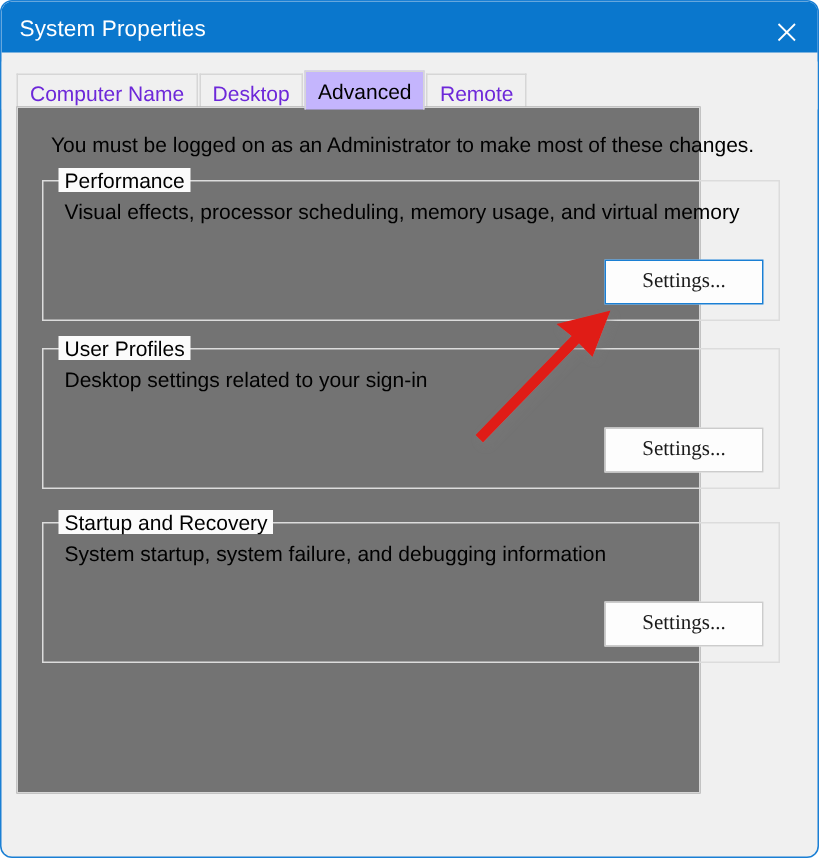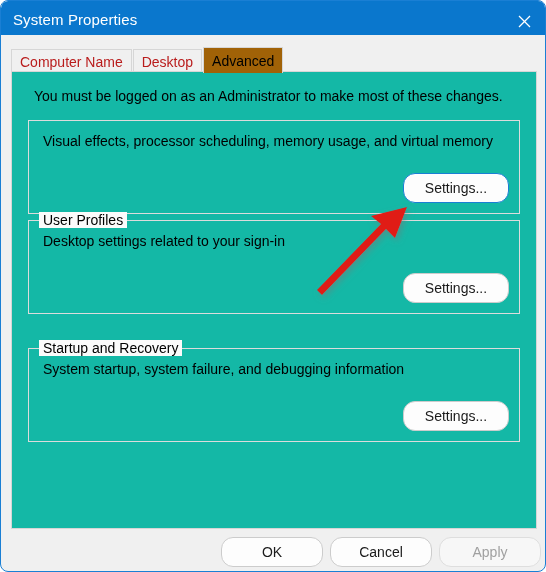--- a/index.html
+++ b/index.html
@@ -72,46 +72,46 @@
     align-items: flex-end;
     height: 26px;
   }
   .tab {
     box-sizing: border-box;
     height: 24px;
     padding: 0 8px;
     display: flex;
     align-items: center;
     font-size: 14px;
-    color: #b91c1c;
+    color: #6d28d9;
     background: #f0f0f0;
     border: 1px solid #d6d6d6;
     border-bottom: none;
     margin-right: 1px;
     white-space: nowrap;
     cursor: default;
   }
   .tab.selected {
-    background: #a16207;
+    background: #c4b5fd;
     border-color: #d6d6d6;
     height: 26px;
     position: relative;
     z-index: 3;
     color: #000;
   }
 
   
   .panel {
     position: absolute;
     left: 10px;
     top: 70px;
-    width: 526px;
+    width: 456px;
     height: 458px;
     box-sizing: border-box;
-    background: #14b8a6;
+    background: #737373;
     border: 1px solid #d6d6d6;
   }
 
   .admin-note {
     position: absolute;
     left: 22px;
     top: 16px;
     font-size: 14px;
     color: #000;
     white-space: nowrap;
@@ -138,30 +138,30 @@
   .group-desc {
     position: absolute;
     left: 14px;
     top: 12px;
     font-size: 14px;
     color: #000;
     white-space: nowrap;
   }
 
   #group-performance { top: 48px;  height: 94px; }
-  #group-profiles    { top: 148px; height: 94px; }
+  #group-profiles    { top: 160px; height: 94px; }
   #group-startup     { top: 276px; height: 94px; }
 
   
   .btn {
     box-sizing: border-box;
     background: #fdfdfd;
     border: 1px solid #cccccc;
-    border-radius: 12px;
-    font-family: Liberation Sans, sans-serif;
+    border-radius: 0;
+    font-family: Liberation Serif, serif;
     font-size: 14px;
     color: #1a1a1a;
     display: flex;
     align-items: center;
     justify-content: center;
     white-space: nowrap;
     cursor: default;
     padding: 0;
   }
   .btn.focused {
@@ -229,51 +229,48 @@
         <line x1="12" y1="1" x2="1" y2="12" stroke="#ffffff" stroke-width="1.2"></line>
       </svg>
     </div>
   </div>
 
   <div class="tabstrip">
     <div class="tabs">
       <div class="tab">Computer Name</div>
       <div class="tab">Desktop</div>
       <div class="tab selected">Advanced</div>
+      <div class="tab">Remote</div>
     </div>
   </div>
 
   <div class="panel">
 
     <div class="admin-note">You must be logged on as an Administrator to make most of these changes.</div>
 
     <div class="group" id="group-performance">
+      <div class="group-title">Performance</div>
       <div class="group-desc">Visual effects, processor scheduling, memory usage, and virtual memory</div>
       <div class="btn focused">Settings...</div>
     </div>
 
     <div class="group" id="group-profiles">
       <div class="group-title">User Profiles</div>
       <div class="group-desc">Desktop settings related to your sign-in</div>
       <div class="btn">Settings...</div>
     </div>
 
     <div class="group" id="group-startup">
       <div class="group-title">Startup and Recovery</div>
       <div class="group-desc">System startup, system failure, and debugging information</div>
       <div class="btn">Settings...</div>
     </div>
 
   </div>
 
-  <div class="footer">
-    <div class="btn" id="btn-ok">OK</div>
-    <div class="btn" id="btn-cancel">Cancel</div>
-    <div class="btn disabled" id="btn-apply">Apply</div>
-  </div>
 
   <svg class="arrow-layer" viewBox="0 0 546 572">
     <defs>
       <filter id="arrowShadow" x="-40%" y="-40%" width="200%" height="200%">
         <feDropShadow dx="2" dy="3" stdDeviation="3" flood-color="#777777" flood-opacity="0.55"></feDropShadow>
       </filter>
     </defs>
     <g filter="url(#arrowShadow)">
       <polygon points="406,206 370,215 380,223 316,289 321,294 385,228 394,237" fill="#e01b14"></polygon>
     </g>

